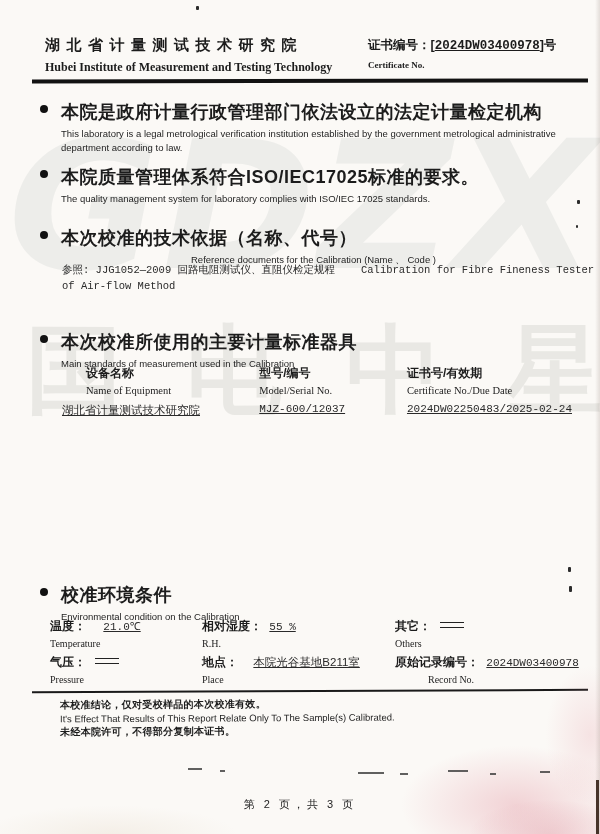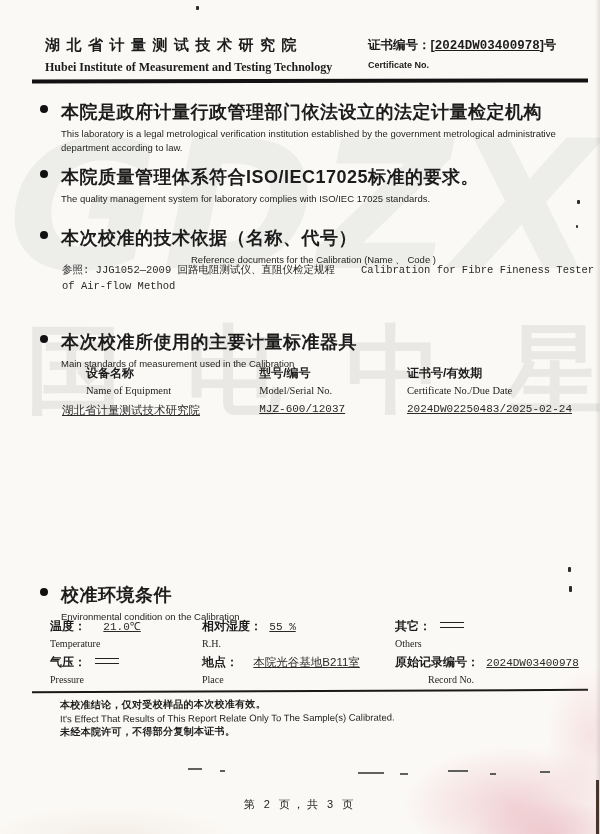--- a/index.html
+++ b/index.html
@@ -22,21 +22,21 @@
     font-weight:bold; font-size:96px; line-height:1; letter-spacing:64px;
     color:#e9e8e4; white-space:nowrap; user-select:none;
   }
   
   .header { position:absolute; left:45px; top:36px; width:520px; }
   .org-cn { font-size:15px; font-weight:bold; letter-spacing:6.5px; white-space:nowrap; }
   .org-en { margin-top:5px; font-family:"Liberation Serif", serif; font-weight:bold; font-size:12px; }
   .cert-block { position:absolute; left:368px; top:37px; width:215px; }
   .cert-line { font-size:12.5px; font-weight:bold; white-space:nowrap; }
   .cert-no { font-family:"Liberation Mono", monospace; font-weight:bold; text-decoration:underline; letter-spacing:0; }
-  .cert-en { margin-top:6px; font-size:9px; font-weight:bold; }
+  .cert-en { margin-top:6px; font-size:9px; font-weight:bold;font-family:Liberation Serif, serif; }
   .rule-thick { position:absolute; left:32px; top:79px; width:556px; height:3.5px; background:#121212; transform:rotate(-0.12deg); }
   .rule-thin  { position:absolute; left:32px; top:690px; width:556px; height:1.6px; background:#1a1a1a; transform:rotate(-0.25deg); }
   
   .sec { position:absolute; left:40px; width:530px; }
   .sec-head { display:flex; align-items:flex-start; }
   .bullet { flex:0 0 auto; width:8px; height:8px; border-radius:50%; background:#111; margin:5px 13px 0 0; }
   .sec-cn { font-size:18px; font-weight:bold; letter-spacing:0.5px; }
   .sec-en { margin:3px 0 0 21px; font-size:9.5px; line-height:1.45; color:#1e1e1e; width:505px; }
   .ref-block { position:absolute; left:62px; top:262px; width:520px;
     font-family:"Liberation Mono", monospace; font-size:10.5px; line-height:1.55; color:#2a2a2a; }

